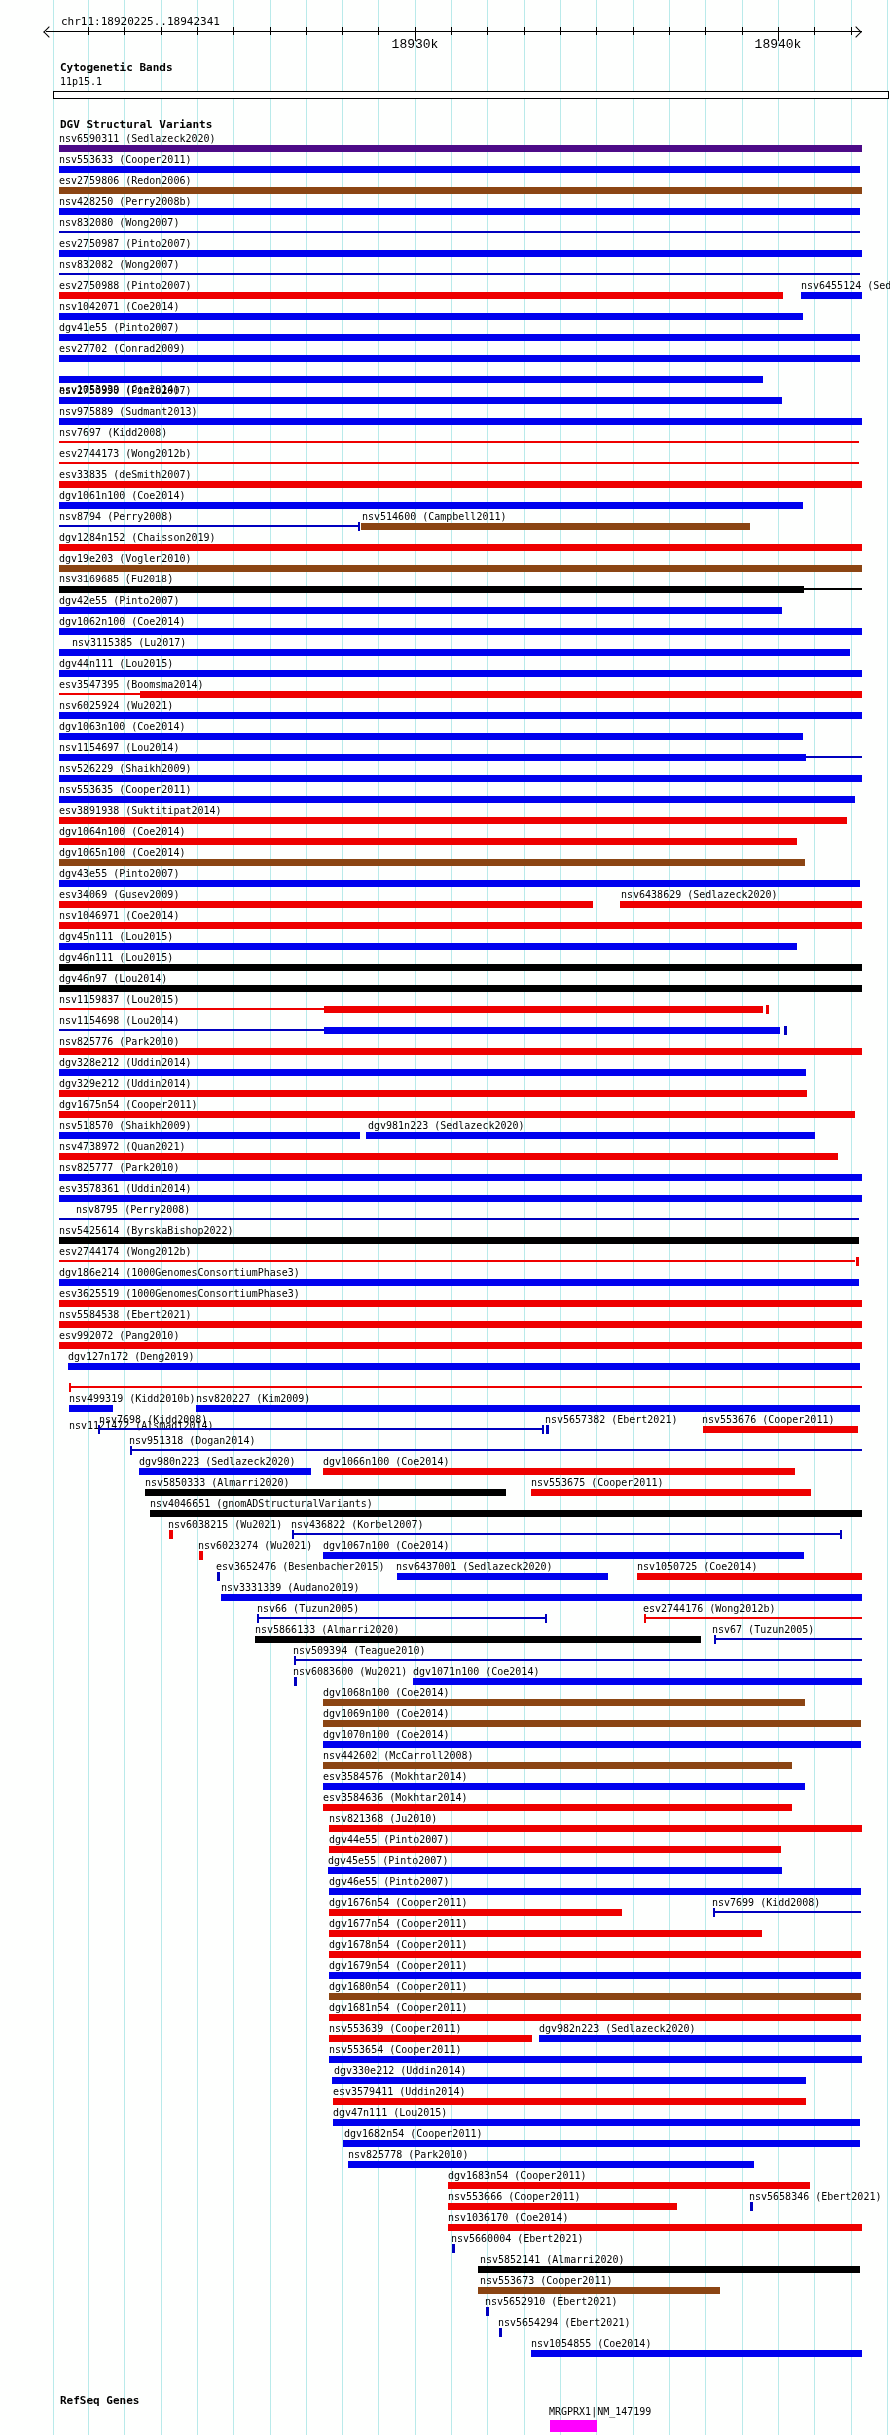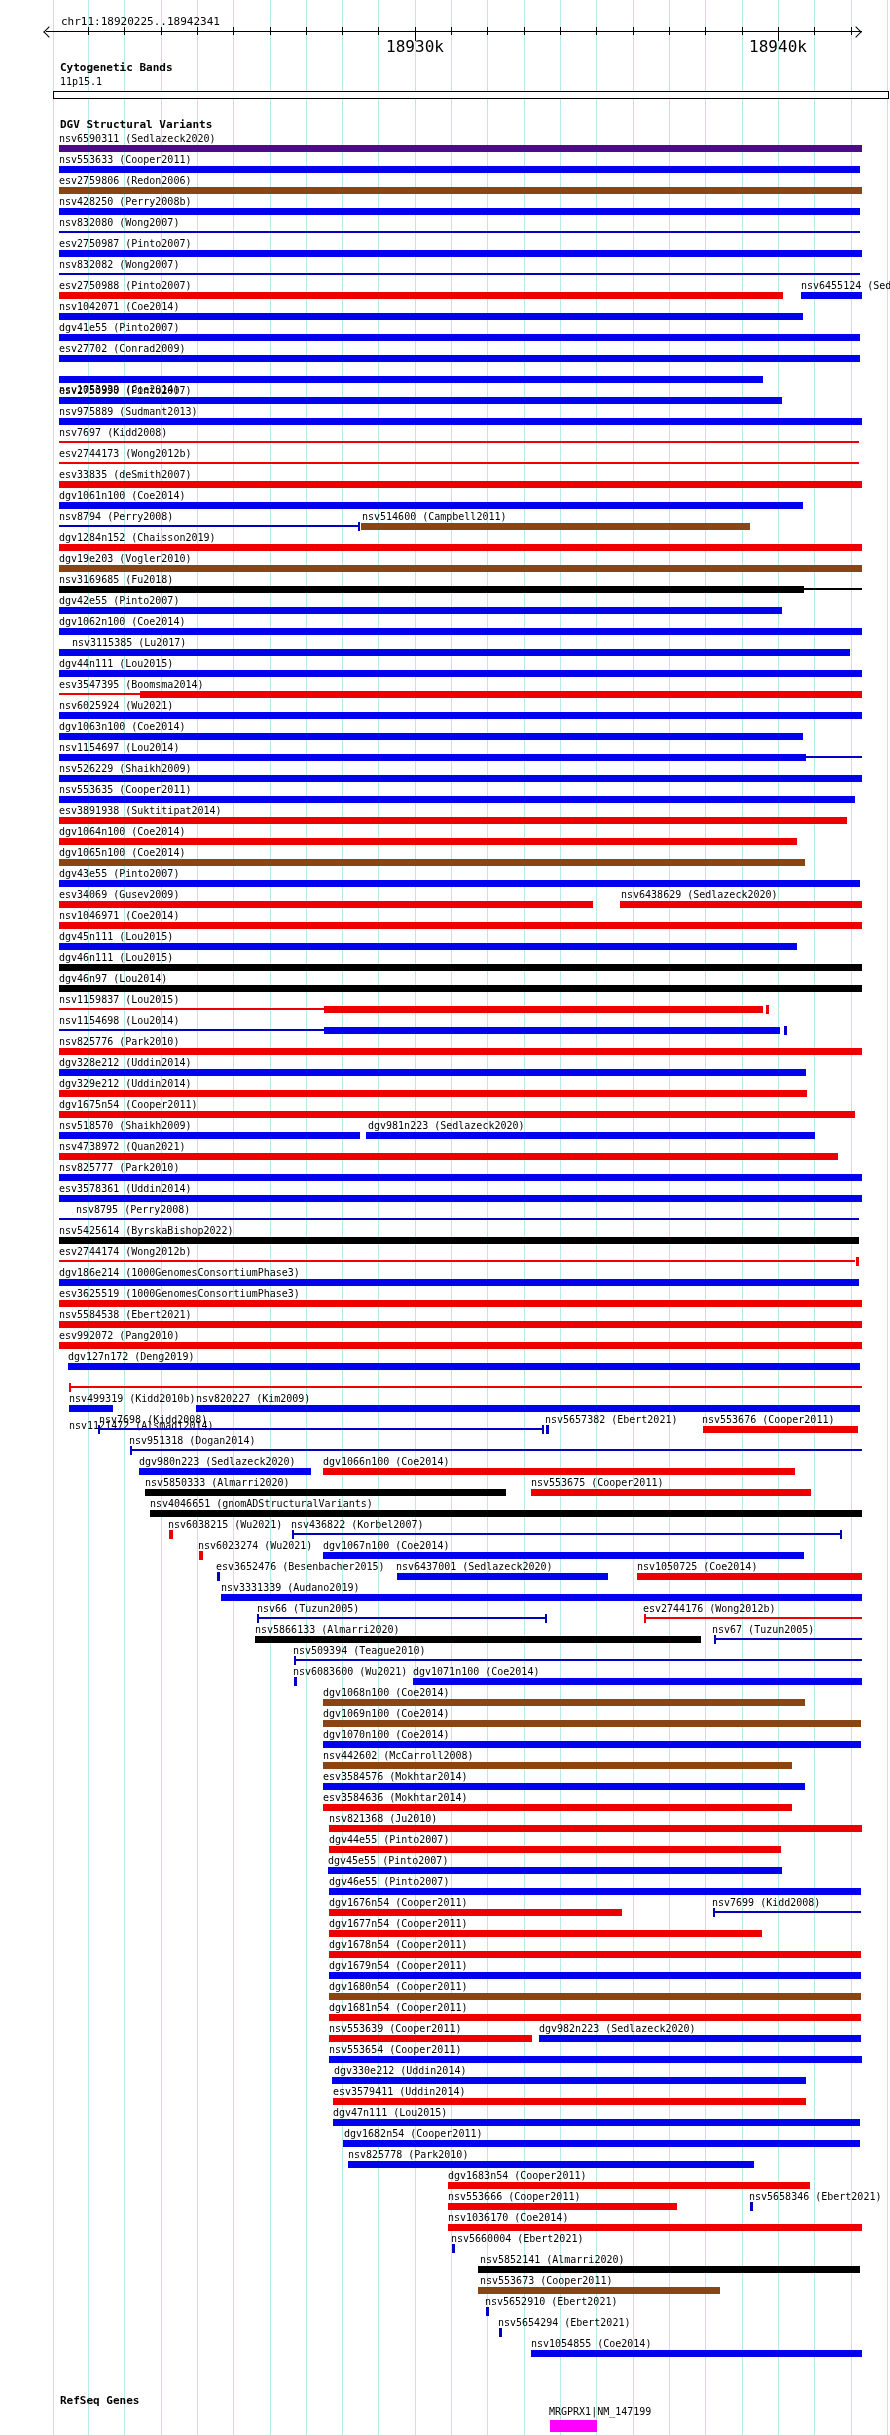--- a/index.html
+++ b/index.html
@@ -8,21 +8,21 @@
   .grid{position:absolute;top:0;height:2435px;width:1px;background:#b9eaea;}
   .lbl{position:absolute;font-size:10px;line-height:11px;color:#000;white-space:nowrap;letter-spacing:0;}
   .hdr{position:absolute;font-size:11px;line-height:12px;font-weight:bold;color:#000;white-space:nowrap;}
   .bar{position:absolute;}
   .rule-line{position:absolute;height:1px;background:#000;}
   .tick{position:absolute;width:1px;background:#000;}
   .arrow{position:absolute;width:7px;height:7px;}
   .arrow.left{border-left:1px solid #000;border-bottom:1px solid #000;transform:rotate(45deg);}
   .arrow.right{border-right:1px solid #000;border-top:1px solid #000;transform:rotate(45deg);}
   .band-box{position:absolute;background:#fff;border:1px solid #000;}
-  .ticklbl{position:absolute;font-size:16px;color:#000;transform:translateX(-50%);white-space:nowrap;}
+  .ticklbl{position:absolute;font-size:13px;color:#000;transform:translateX(-50%);white-space:nowrap;font-family:Liberation Mono, monospace;}
 </style>
 </head>
 <body>
 
 <div id="canvas">
   <div id="gridlines">
       <div class="grid" style="left: 53px;"></div>
       <div class="grid" style="left: 88px;"></div>
       <div class="grid" style="left: 124px;"></div>
       <div class="grid" style="left: 161px;"></div>
@@ -172,21 +172,21 @@
       </div>
       <div>
         <div class="lbl" style="left: 59px; top: 532px;">dgv1284n152 (Chaisson2019)</div>
         <div class="bar" style="background: rgb(238, 0, 0); left: 59px; top: 544px; height: 7px; width: 803px;"></div>
       </div>
       <div>
         <div class="lbl" style="left: 59px; top: 553px;">dgv19e203 (Vogler2010)</div>
         <div class="bar" style="background: rgb(139, 69, 19); left: 59px; top: 565px; height: 7px; width: 803px;"></div>
       </div>
       <div>
-        <div class="lbl" style="left: 59px; top: 574px;">nsv3169685 (Fu2018)</div>
+        <div class="lbl" style="left: 59px; top: 574px; font-family: Liberation Mono, monospace;">nsv3169685 (Fu2018)</div>
         <div class="bar" style="background: rgb(0, 0, 0); left: 59px; top: 586px; height: 7px; width: 745px;"></div>
         <div class="bar" style="background: rgb(0, 0, 0); left: 804px; top: 588px; height: 2px; width: 58px;"></div>
       </div>
       <div>
         <div class="lbl" style="left: 59px; top: 595px;">dgv42e55 (Pinto2007)</div>
         <div class="bar" style="background: rgb(1, 1, 238); left: 59px; top: 607px; height: 7px; width: 723px;"></div>
       </div>
       <div>
         <div class="lbl" style="left: 59px; top: 616px;">dgv1062n100 (Coe2014)</div>
         <div class="bar" style="background: rgb(1, 1, 238); left: 59px; top: 628px; height: 7px; width: 803px;"></div>

